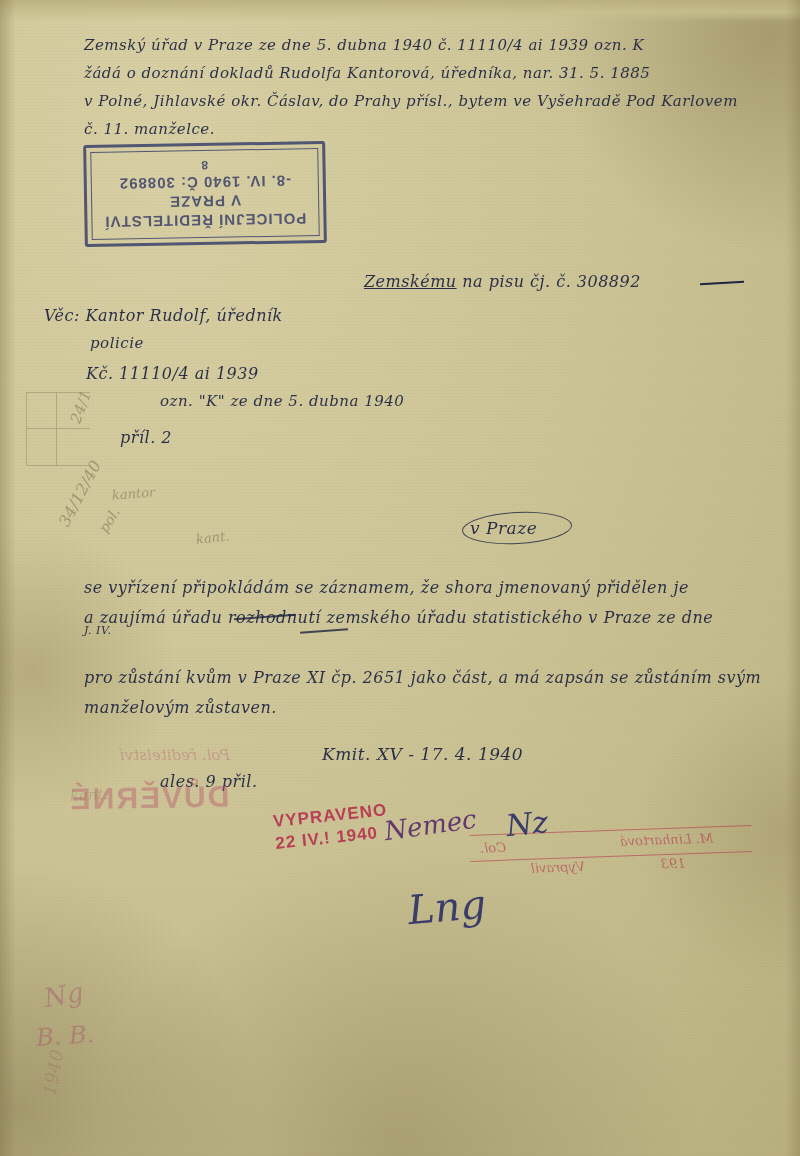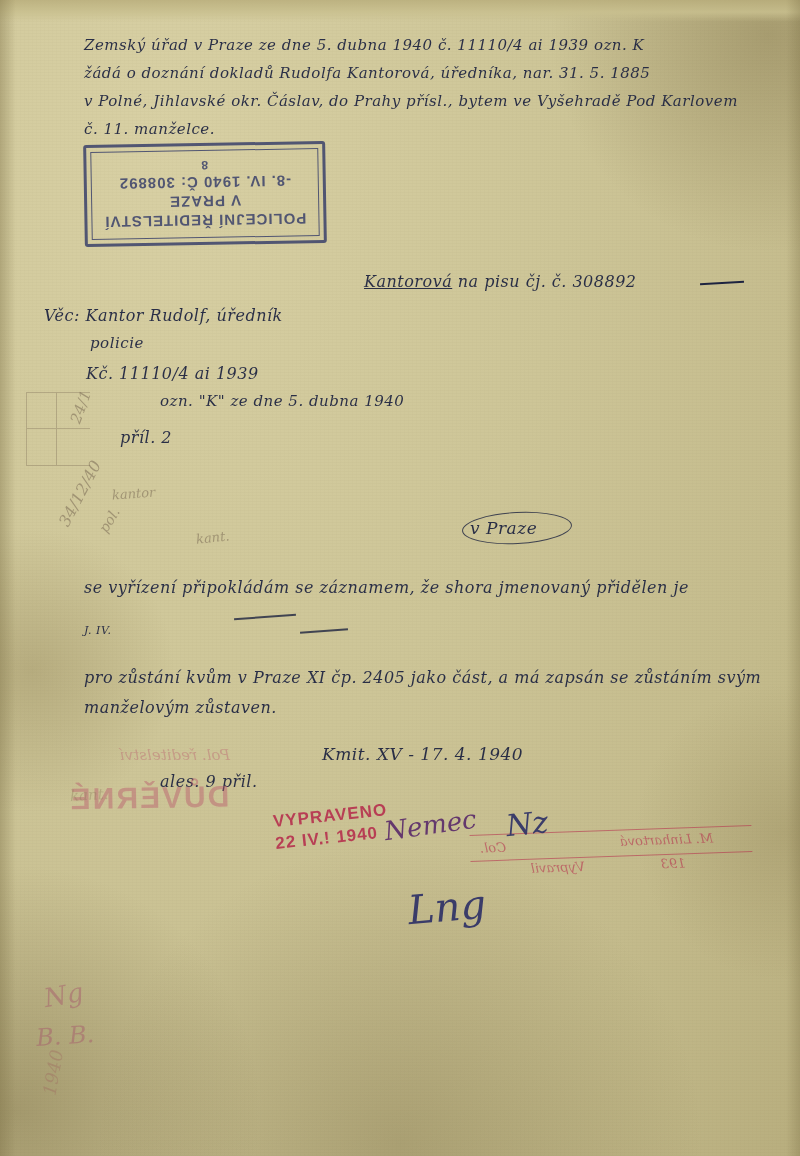--- a/index.html
+++ b/index.html
@@ -321,21 +321,21 @@
   <div id="stamp-mirror">
     <div class="inner">
       <div class="st-line st1">POLICEJNÍ ŘEDITELSTVÍ</div>
       <div class="st-line st2">V PRAZE</div>
       <div class="st-line st3">-8. IV. 1940  Č: 308892</div>
       <div class="st-line st4">8</div>
     </div>
   </div>
 
   <div class="hand cursive sz16" id="vyr-line">
-    <span id="vyr-word">Kantorová</span>
+    <span id="vyr-word">Zemskému</span>
     <span>na pisu čj. č. 308892</span>
   </div>
   <div id="vyr-strike"></div>
 
   <div class="hand cursive sz16" id="vec-line">
     <span>Věc:</span>
     <span>Kantor Rudolf, úředník</span>
   </div>
   <div class="hand cursive sz15" id="vec-line2">policie</div>
 
@@ -343,24 +343,25 @@
     <span>Kč.</span>
     <span>11110/4 ai 1939</span>
   </div>
   <div class="hand cursive sz15" id="cj-sub">ozn. "K"    ze dne 5. dubna 1940</div>
   <div class="hand cursive sz16" id="pril-line">příl. 2</div>
 
   <div id="addr-oval"></div>
   <div class="hand cursive sz17" id="addr-2">v Praze</div>
 
   <div class="hand cursive sz16" id="body-1">se vyřízení připokládám se záznamem, že shora jmenovaný přidělen je</div>
+  <div class="hand cursive sz16" id="body-2">a zaujímá úřadu rozhodnutí zemského úřadu statistického v Praze ze dne</div>
   <div class="hand cursive" id="body-ins">J. IV.</div>
   <div id="body-strike"></div>
   <div id="body-strike2"></div>
-  <div class="hand cursive sz16" id="body-4">pro zůstání kvům v Praze XI čp. 2405 jako část, a má zapsán se zůstáním svým</div>
+  <div class="hand cursive sz16" id="body-4">pro zůstání kvům v Praze XI čp. 2651 jako část, a má zapsán se zůstáním svým</div>
   <div class="hand cursive sz16" id="body-5">manželovým zůstaven.</div>
 
   <div class="hand cursive sz17" id="date-line">Kmit. XV - 17. 4. 1940</div>
   <div class="hand cursive sz16" id="closing">ales. 9 přil.</div>
 
   <div id="duverne-sub">Pol. ředitelství</div>
   <div id="duverne">DŮVĚRNÉ</div>
 
   <div id="vypraveno">
     <div class="vp1">VYPRAVENO</div>

